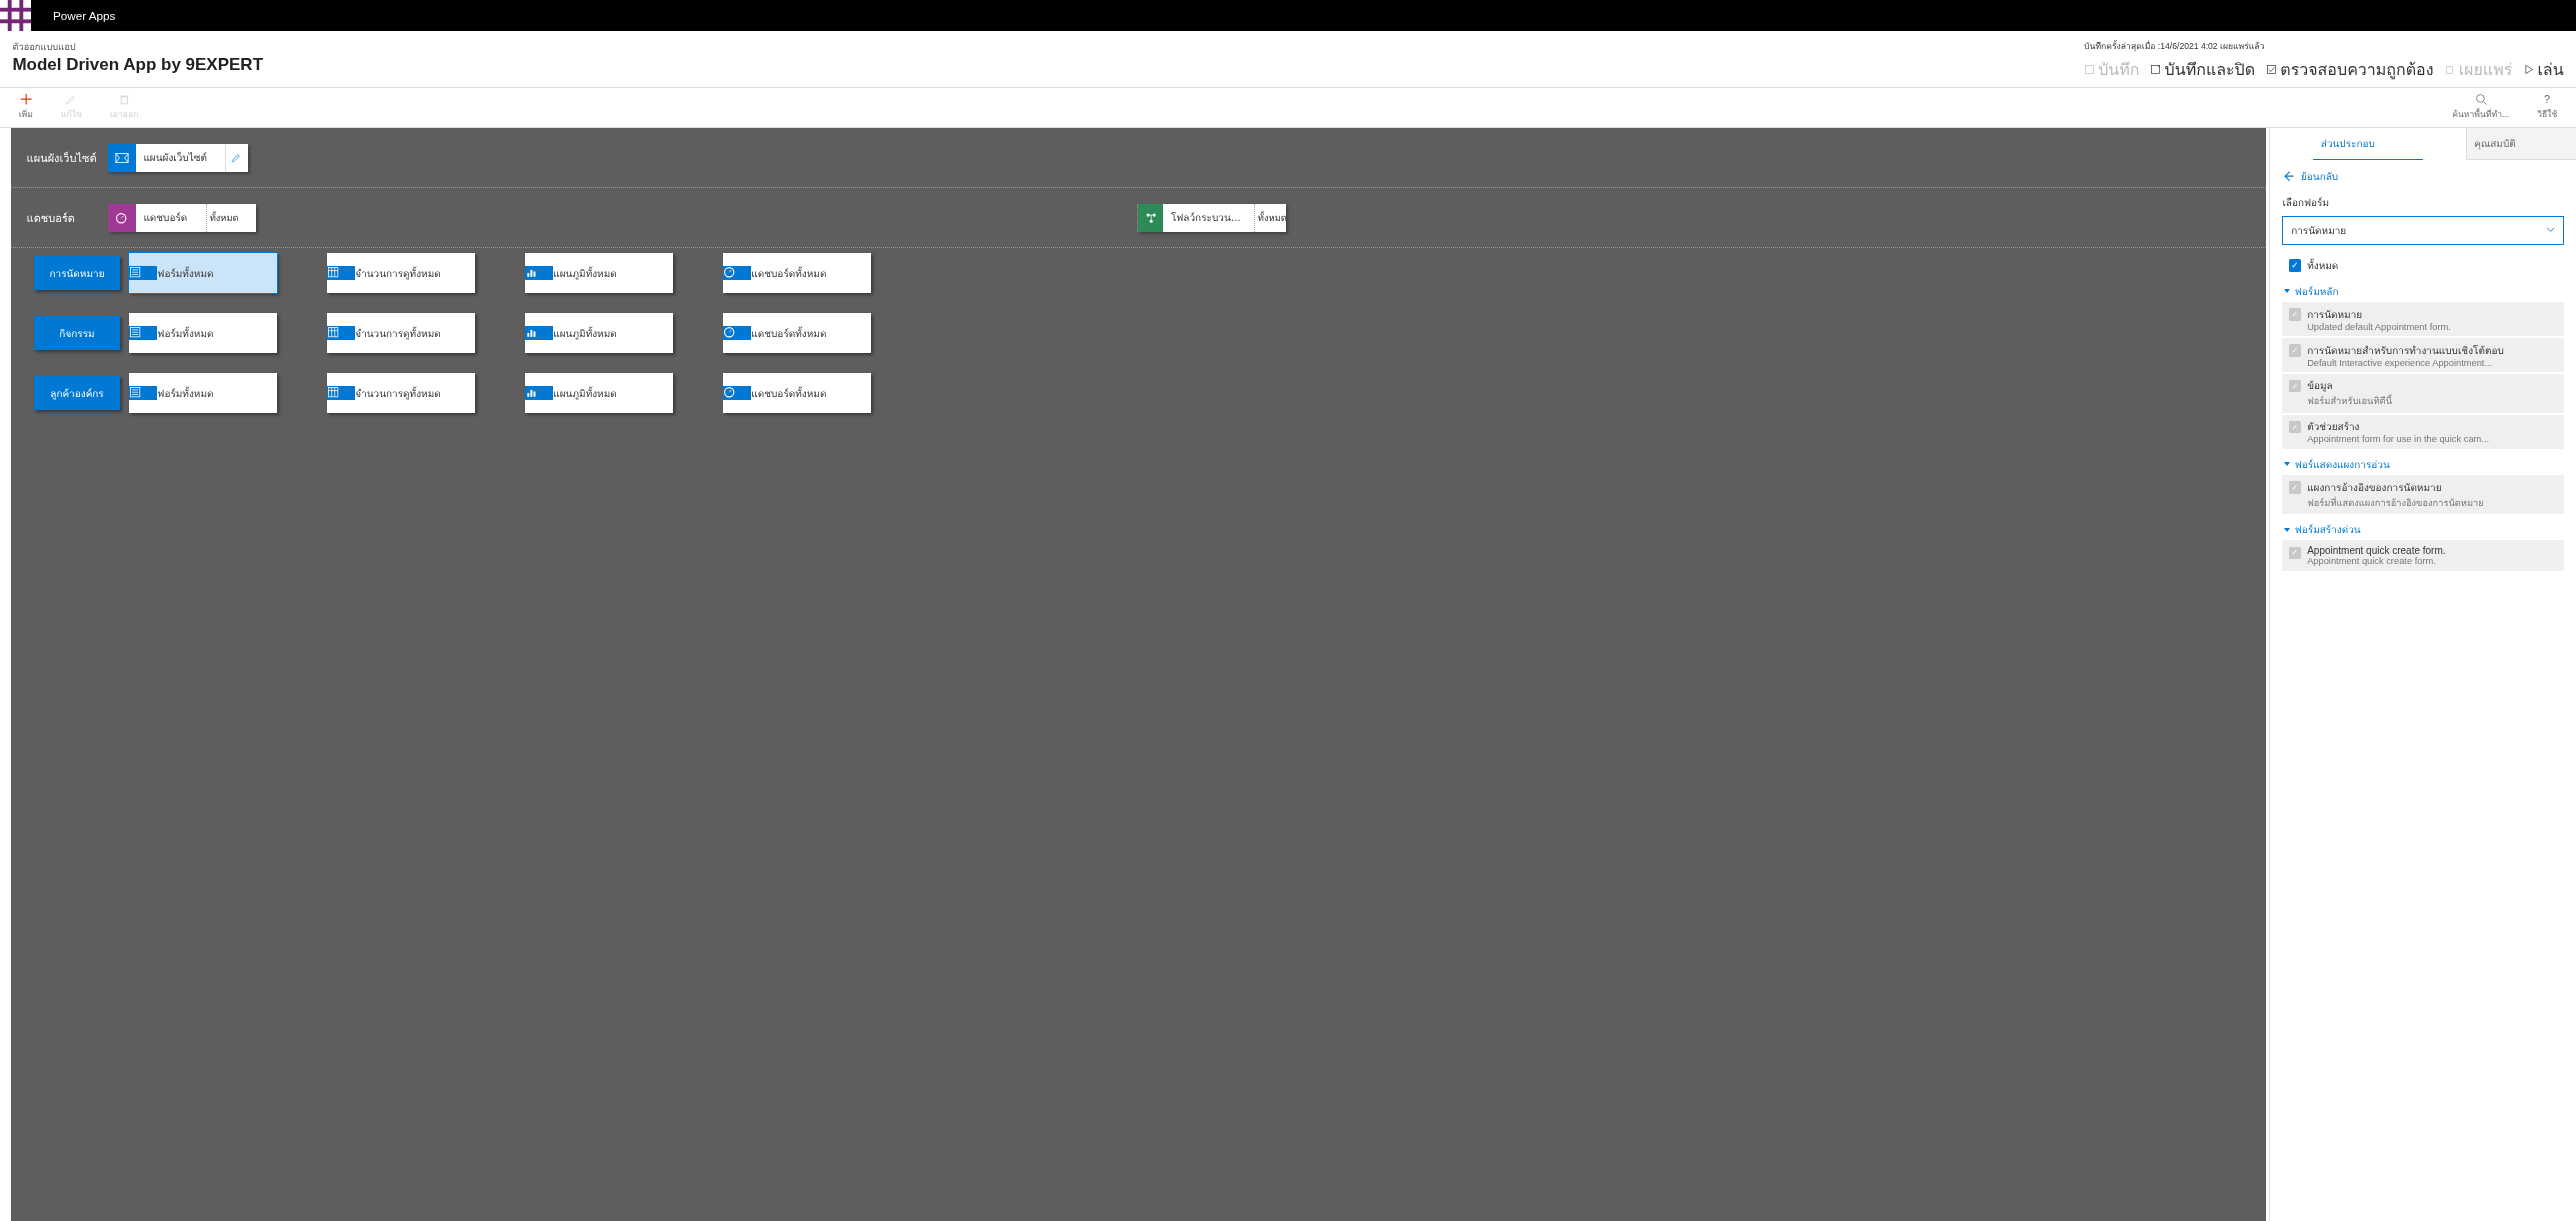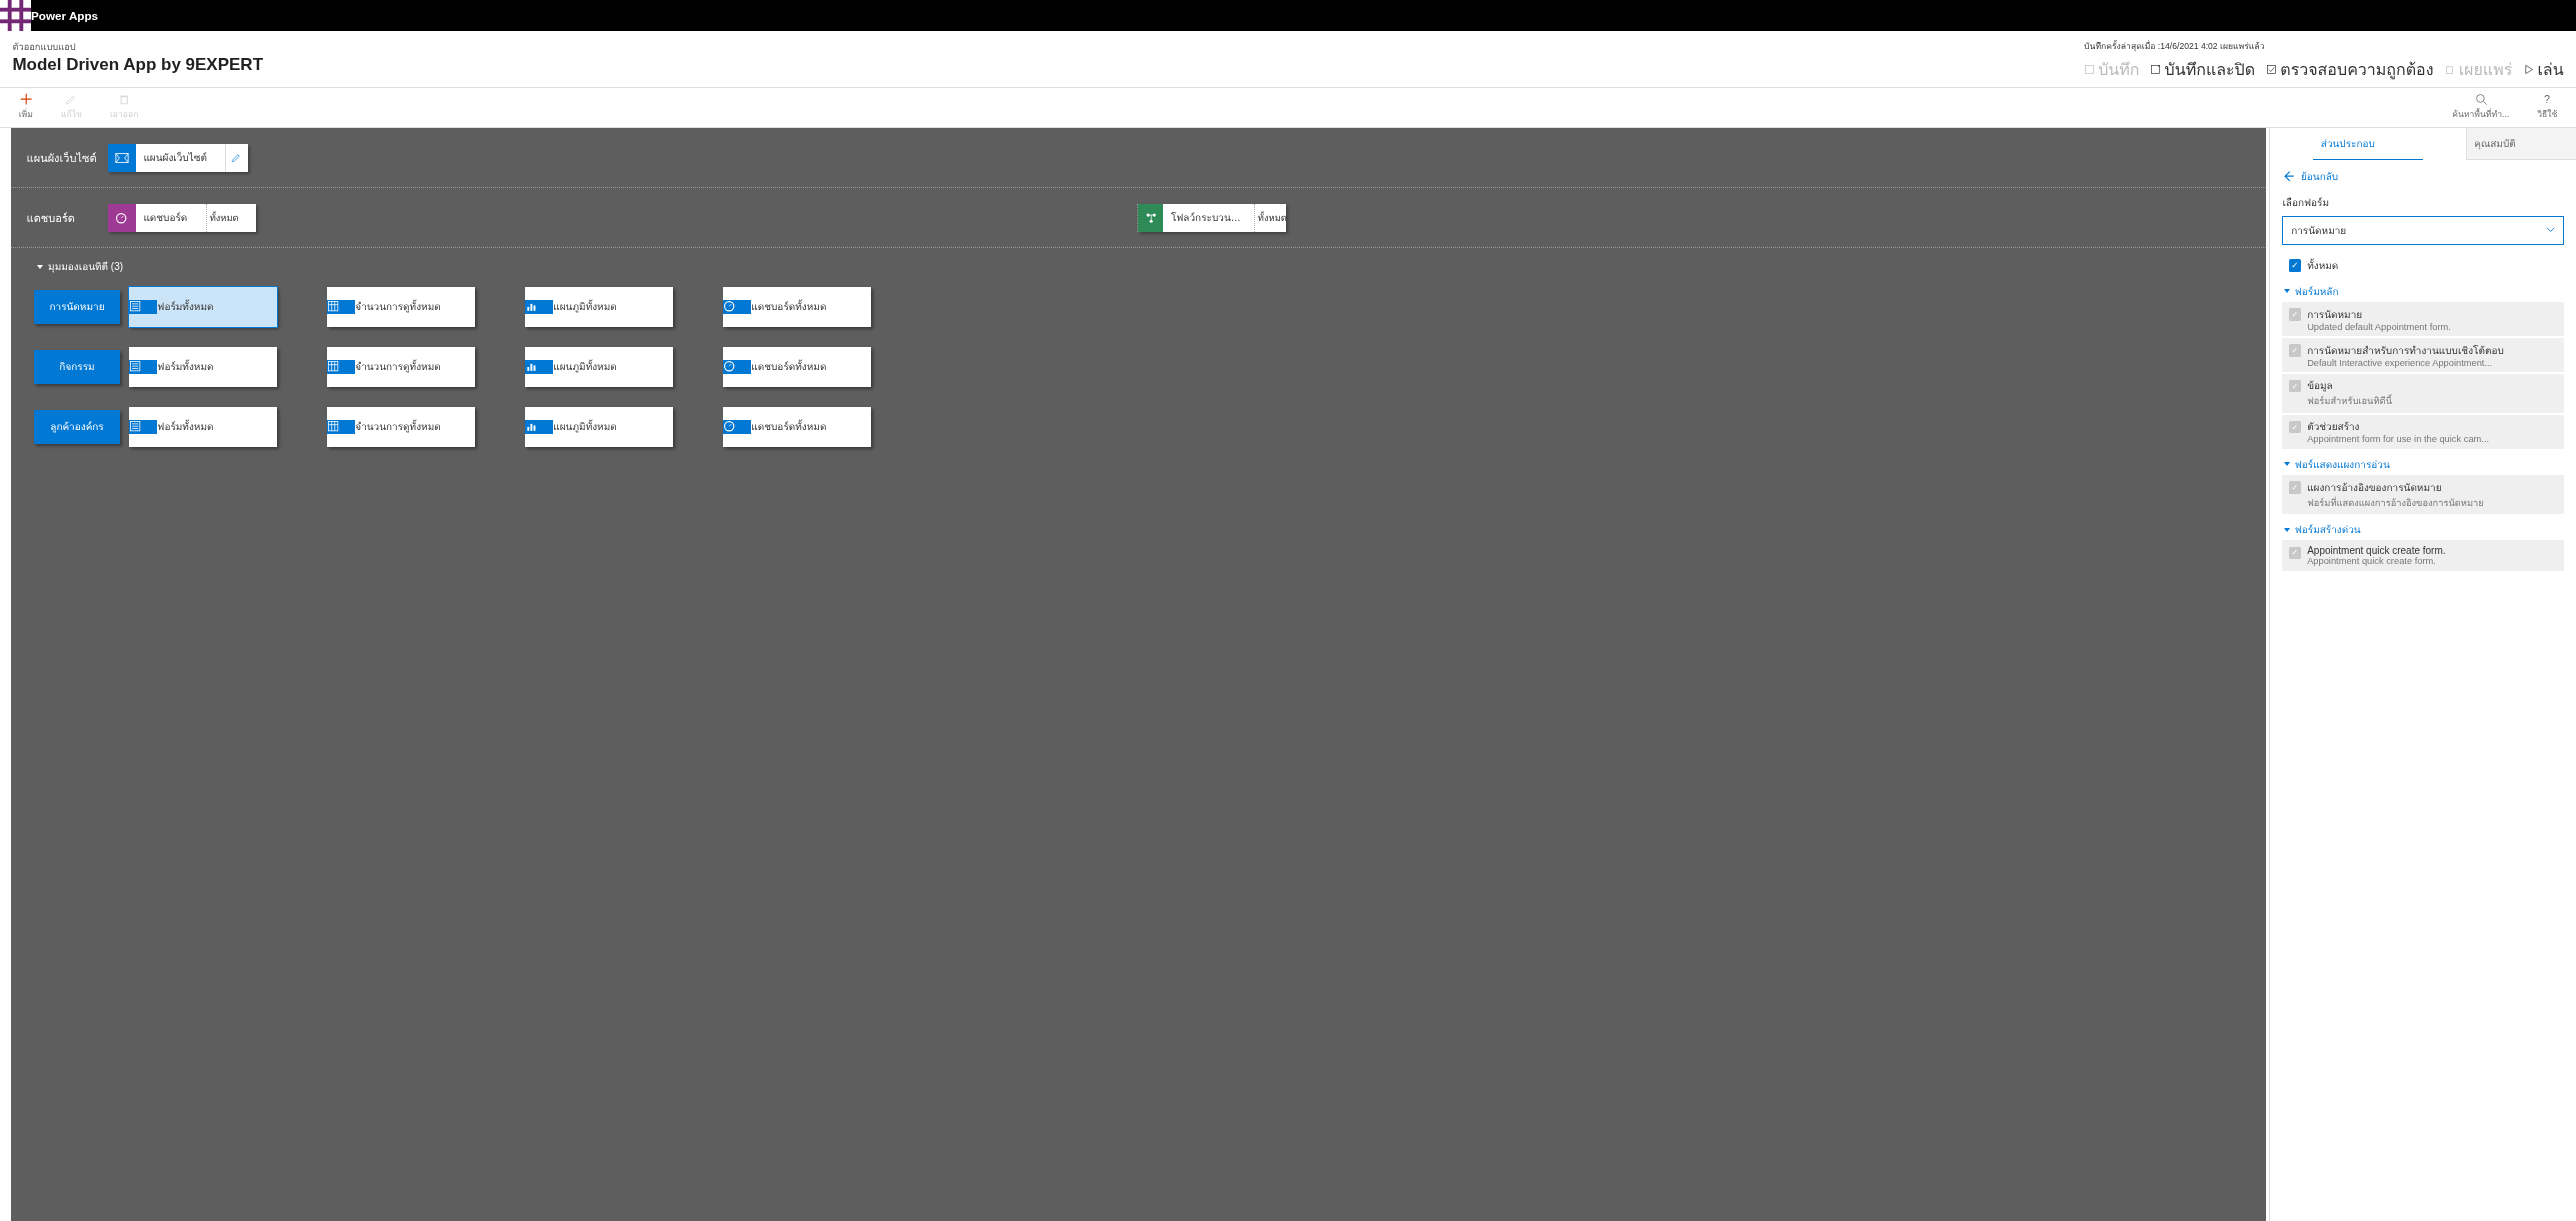--- a/index.html
+++ b/index.html
@@ -1,21 +1,21 @@
 <!DOCTYPE html>
 <html style="font-size:12.4px"><head>
 <meta charset="utf-8">
 <style>
 * { margin: 0; padding: 0; box-sizing: border-box; }
 body { font-family: "Segoe UI", Arial, sans-serif; font-size: 10px; color: #333; background: #fff; }
 
 
 .topbar { background: #000; height: 31px; display: flex; align-items: center; }
 .waffle { width: 31px; height: 31px; background: #742774; display: flex; align-items: center; justify-content: center; color: #fff; font-size: 12.4px; }
-.app-title { color: #fff; font-size: 11.7px; padding-left: 0; font-weight: 700; }
+.app-title { color: #fff; font-size: 11.7px; padding-left: 22px; font-weight: 400; }
 
 
 .header { padding: 7.8px 12.4px 4.7px; border-bottom: 0.8px solid #ddd; display: flex; justify-content: space-between; align-items: flex-start; }
 .header-left .subtitle { font-size: 9.3px; color: #555; }
 .header-left .title { font-size: 17px; font-weight: 600; color: #222; margin-top: 1.6px; }
 .header-right { }
 .header-right .last-saved { font-size: 8.6px; color: #333; margin-bottom: 4.7px; }
 .header-actions { display: flex; gap: 11px; align-items: center; }
 .header-actions .act { display: flex; align-items: center; gap: 3.1px; font-size: 16px; cursor: pointer; color: #333; }
 .header-actions .act.disabled { color: #bbb; cursor: default; }
@@ -248,24 +248,20 @@
                   </svg>
               </div>
               <div class="label">โฟลว์กระบวนการ...</div>
               <div class="tail">ทั้งหมด</div>
             </div>
           </div>
         </div>
       </div>
 
       <div>
-        <div class="ev-header">
-          <div class="caret"></div>
-          <span>มุมมองเอนทิตี (3)</span>
-        </div>
         <div class="ev-grid" id="ev-grid">
             <div class="ev-row">
               <div class="ev-entity">การนัดหมาย</div>
               <div class="ev-tile-wrap">
       <div class="ev-tile sel">
         <div class="icon-box c-blue"><svg width="12.4" height="12.4" viewBox="0 0 16 16">
                       <rect x="2" y="2" width="12" height="12" fill="none" stroke="#fff"></rect>
                       <path d="M4 5 L12 5 M4 8 L12 8 M4 11 L12 11" stroke="#fff"></path>
                     </svg></div>
         <div class="label">ฟอร์ม</div>

